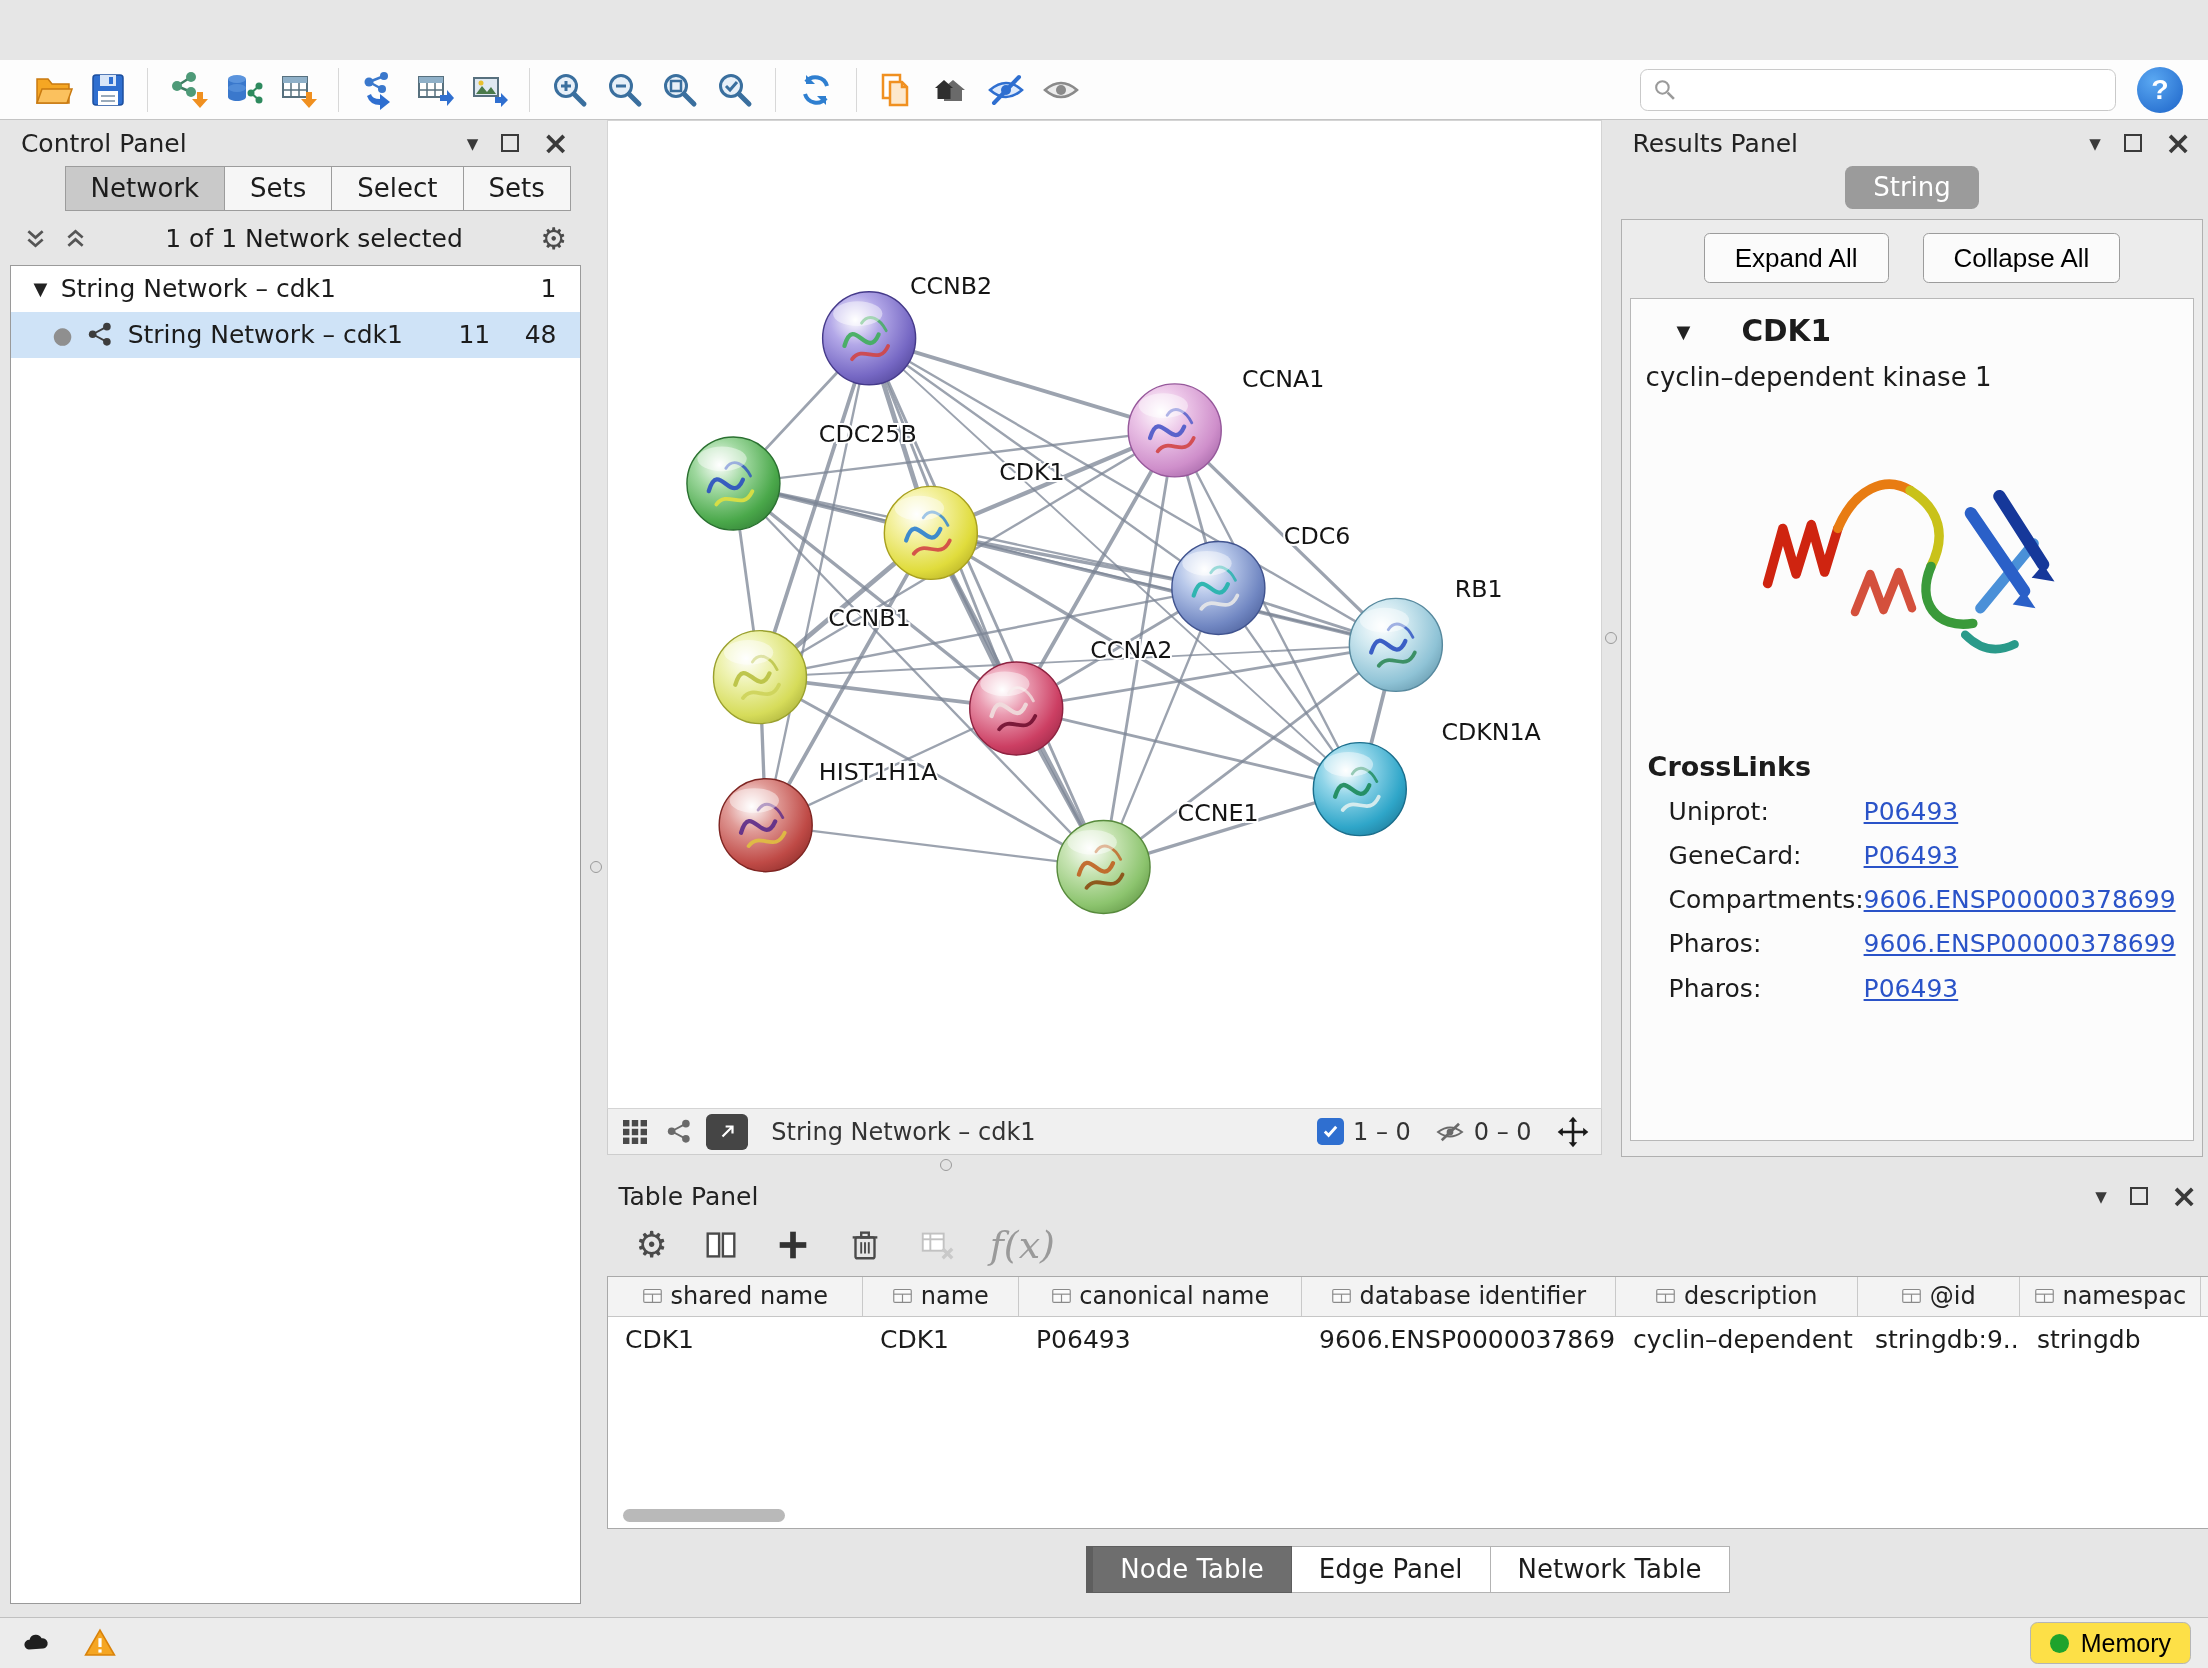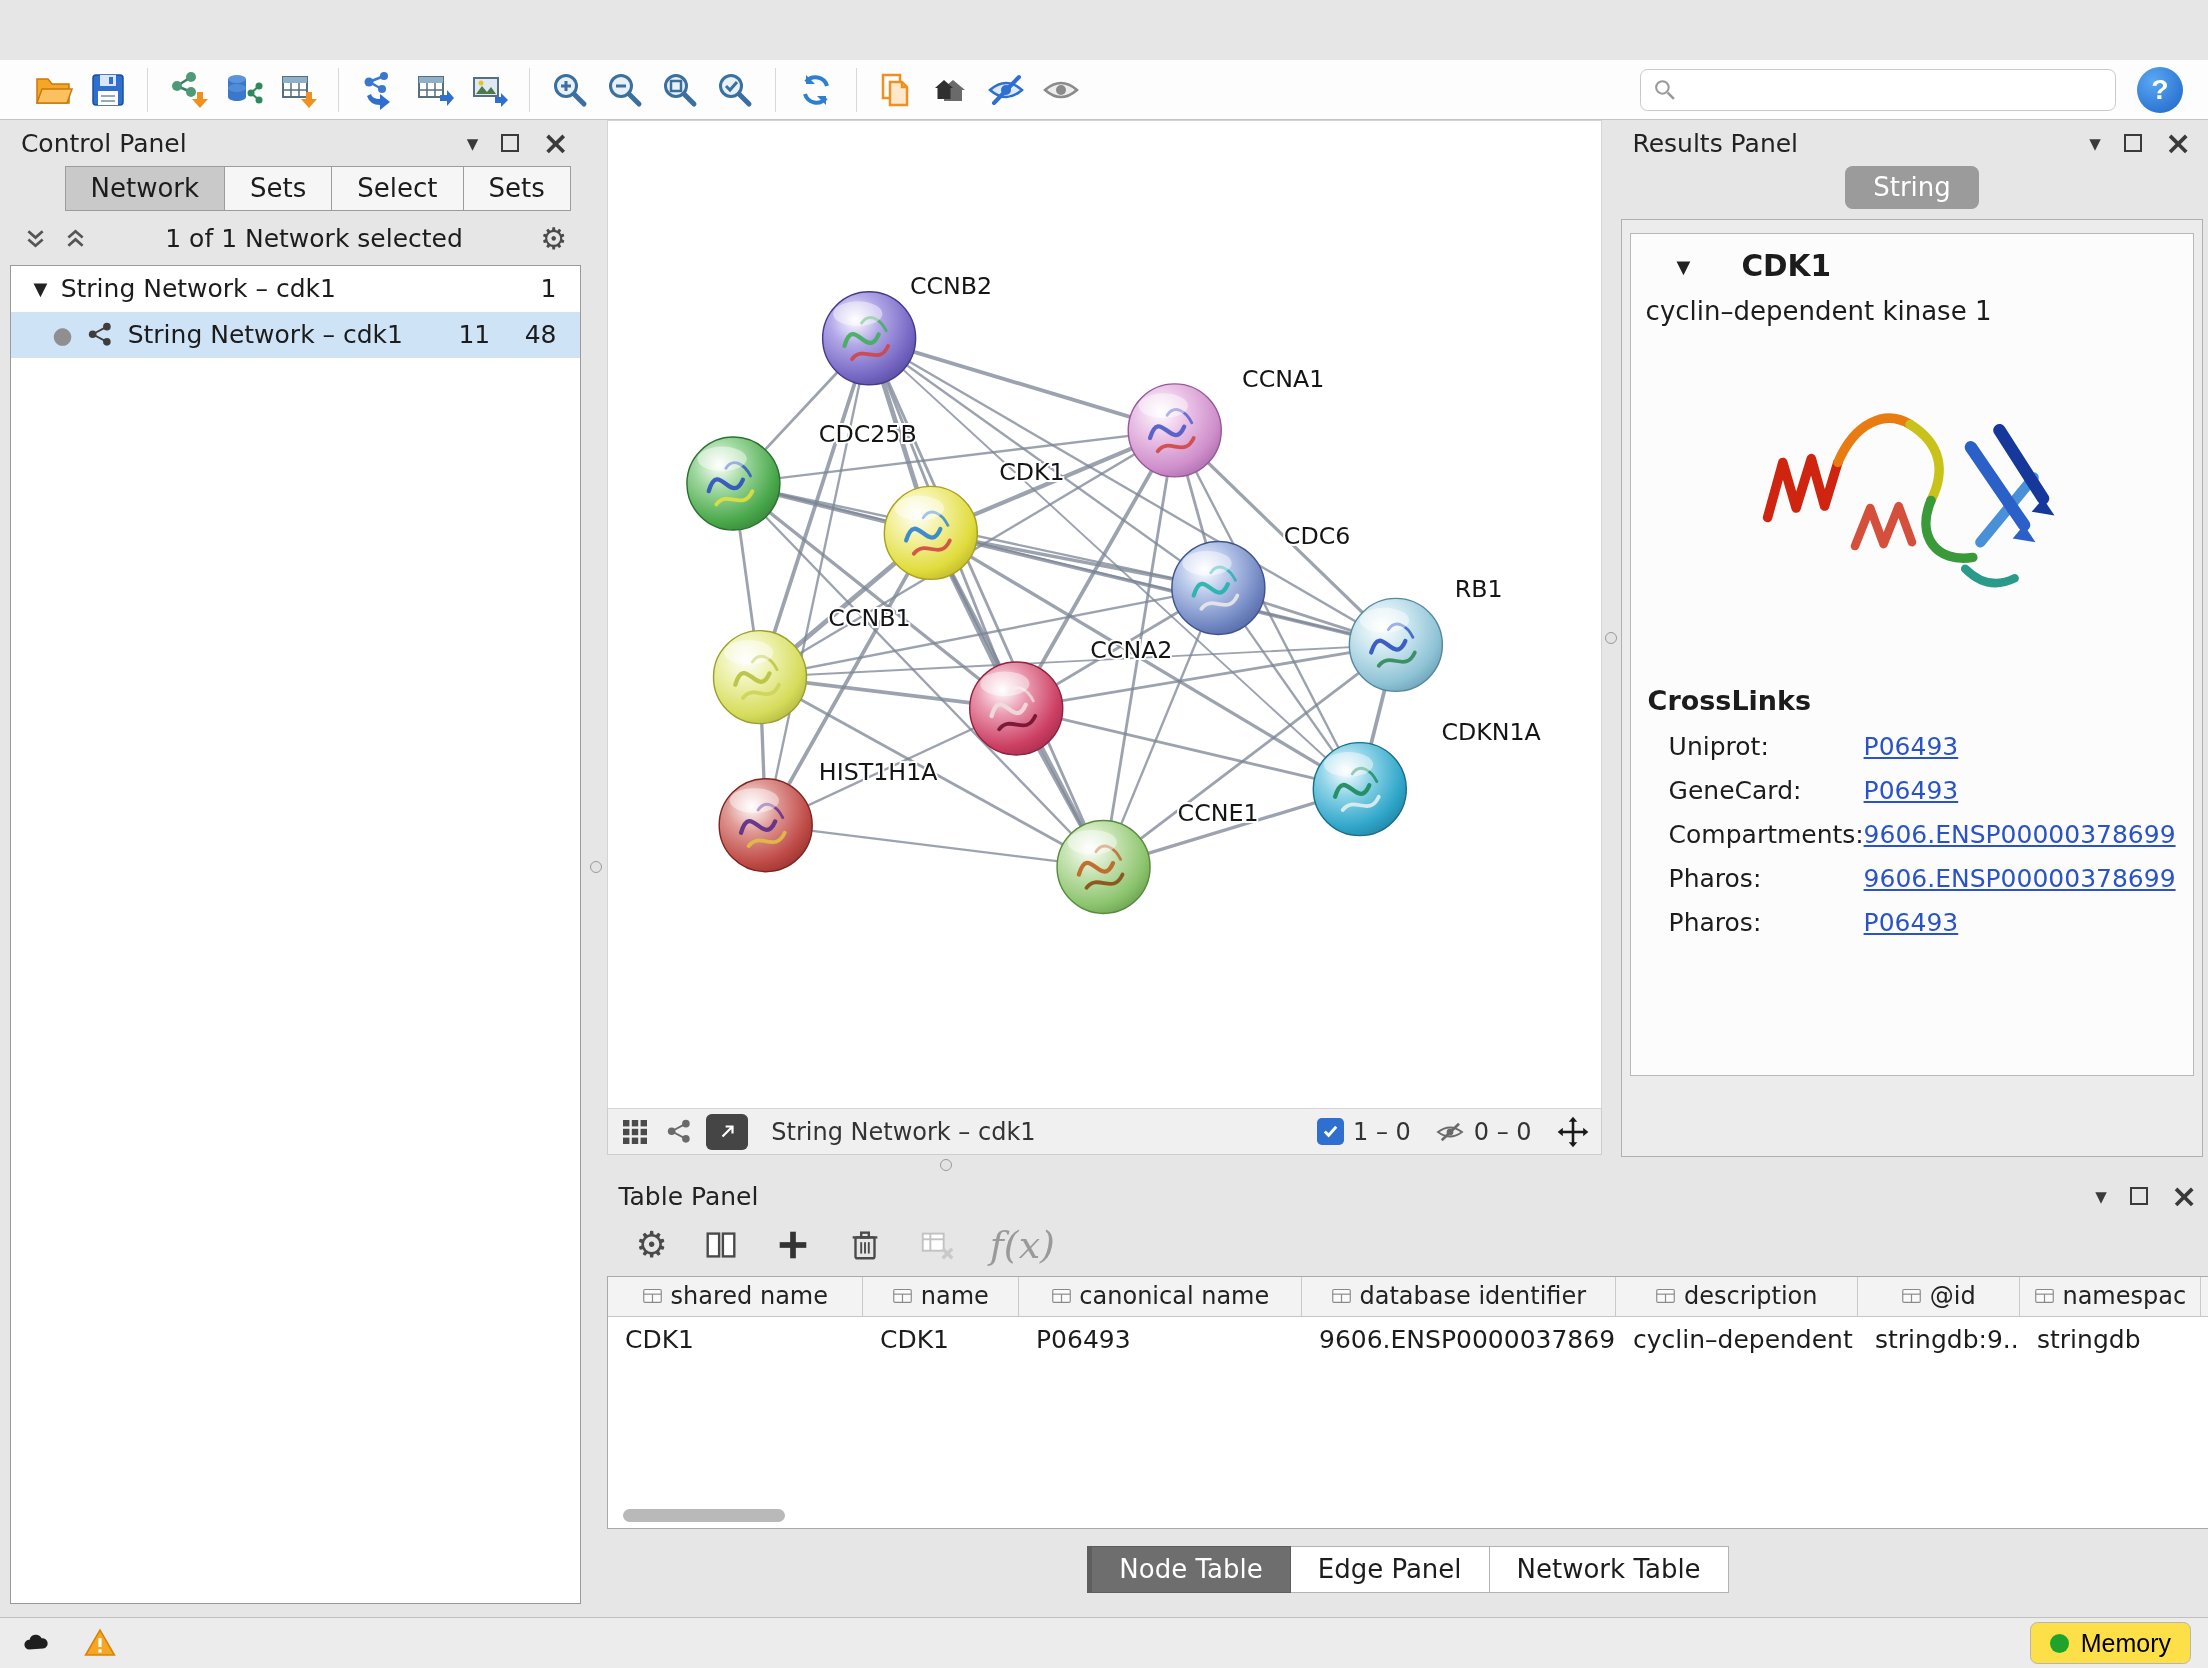--- a/index.html
+++ b/index.html
@@ -81,21 +81,21 @@
 .fx{font-family:"DejaVu Serif","Liberation Serif",serif;font-style:italic;font-size:38px;color:#9a9a9a}
 .tbl-wrap{position:relative;margin-top:1.9px;border:1px solid #a9a9a9;background:#fff;height:253px;overflow:hidden}
 .tbl-head{display:flex;background:#f3f3f3;border-bottom:1px solid #c6c6c6;height:40px}
 .th{display:flex;align-items:center;justify-content:center;gap:7.6px;font-size:24px;border-right:1px solid #c9c9c9;color:#222;flex:none;cursor:pointer}
 .colicon{width:21px;height:21px;flex:none}
 .tbl-row{display:flex;height:44px}
 .td{font-size:25px;padding:8.6px 0 0 17px;white-space:nowrap;overflow:hidden;flex:none}
 .hthumb{position:absolute;left:15px;bottom:5.7px;width:162px;height:13.3px;background:#b9b9b9;border-radius:6.7px}
 .tp-tabs{display:flex;justify-content:center;margin-top:17px}
 .tp-tab{padding:7.6px 27px;font-size:26px;background:#fff;border:1px solid #b3b3b3;border-left:none;cursor:pointer}
-.tp-tab:first-child{border-left:5px solid #14b8a6}
+.tp-tab:first-child{border-left:7px solid #14b8a6}
 .tp-tab.active{background:#6e6e6e;color:#fff;border-color:#5e5e5e}
 
 
 .bottom-bar{position:absolute;left:0;top:1617px;width:100%;height:51px;background:#ececec;border-top:1px solid #c0c0c0;display:flex;align-items:center;gap:27px;padding:0 17px}
 .bb-btn{border:none;background:transparent;display:flex;align-items:center;justify-content:center;cursor:pointer}
 .memory-btn{margin-left:auto;display:flex;align-items:center;gap:11.4px;background:#fde047;border:1px solid #b5b5b5;border-radius:7.6px;padding:5.7px 19px;font-size:25px;cursor:pointer}
 .memdot{width:19px;height:19px;border-radius:50%;background:#1fa32c}
 </style>
 </head>
 <body>
@@ -576,20 +576,24 @@
     <div class="phead">
       <span>Results Panel</span>
       <span class="sp">
         <span class="caret">▾</span>
         <span class="maxbox"></span>
         <span class="closex">×</span>
       </span>
     </div>
     <div class="string-tab">String</div>
     <div class="results-box">
+      <div class="rp-btnrow">
+        <button class="rp-btn">Expand All</button>
+        <button class="rp-btn">Collapse All</button>
+      </div>
       <div class="protein-box">
         <div class="pb-head">
           <span class="tree-caret">▼</span>
           <span class="pb-name">CDK1</span>
         </div>
         <div class="pb-desc">cyclin–dependent kinase 1</div>
         <div class="pb-img">
           <svg viewBox="0 0 360 320" width="342" height="304">
             <polyline points="28,170 44,112 58,160 74,108 88,158 102,112" fill="none" stroke="#cf2410" stroke-width="10" stroke-linecap="round" stroke-linejoin="round"></polyline>
             <path d="M102,112 C120,70 152,56 178,72" fill="none" stroke="#e87c12" stroke-width="10" stroke-linecap="round"></path>

